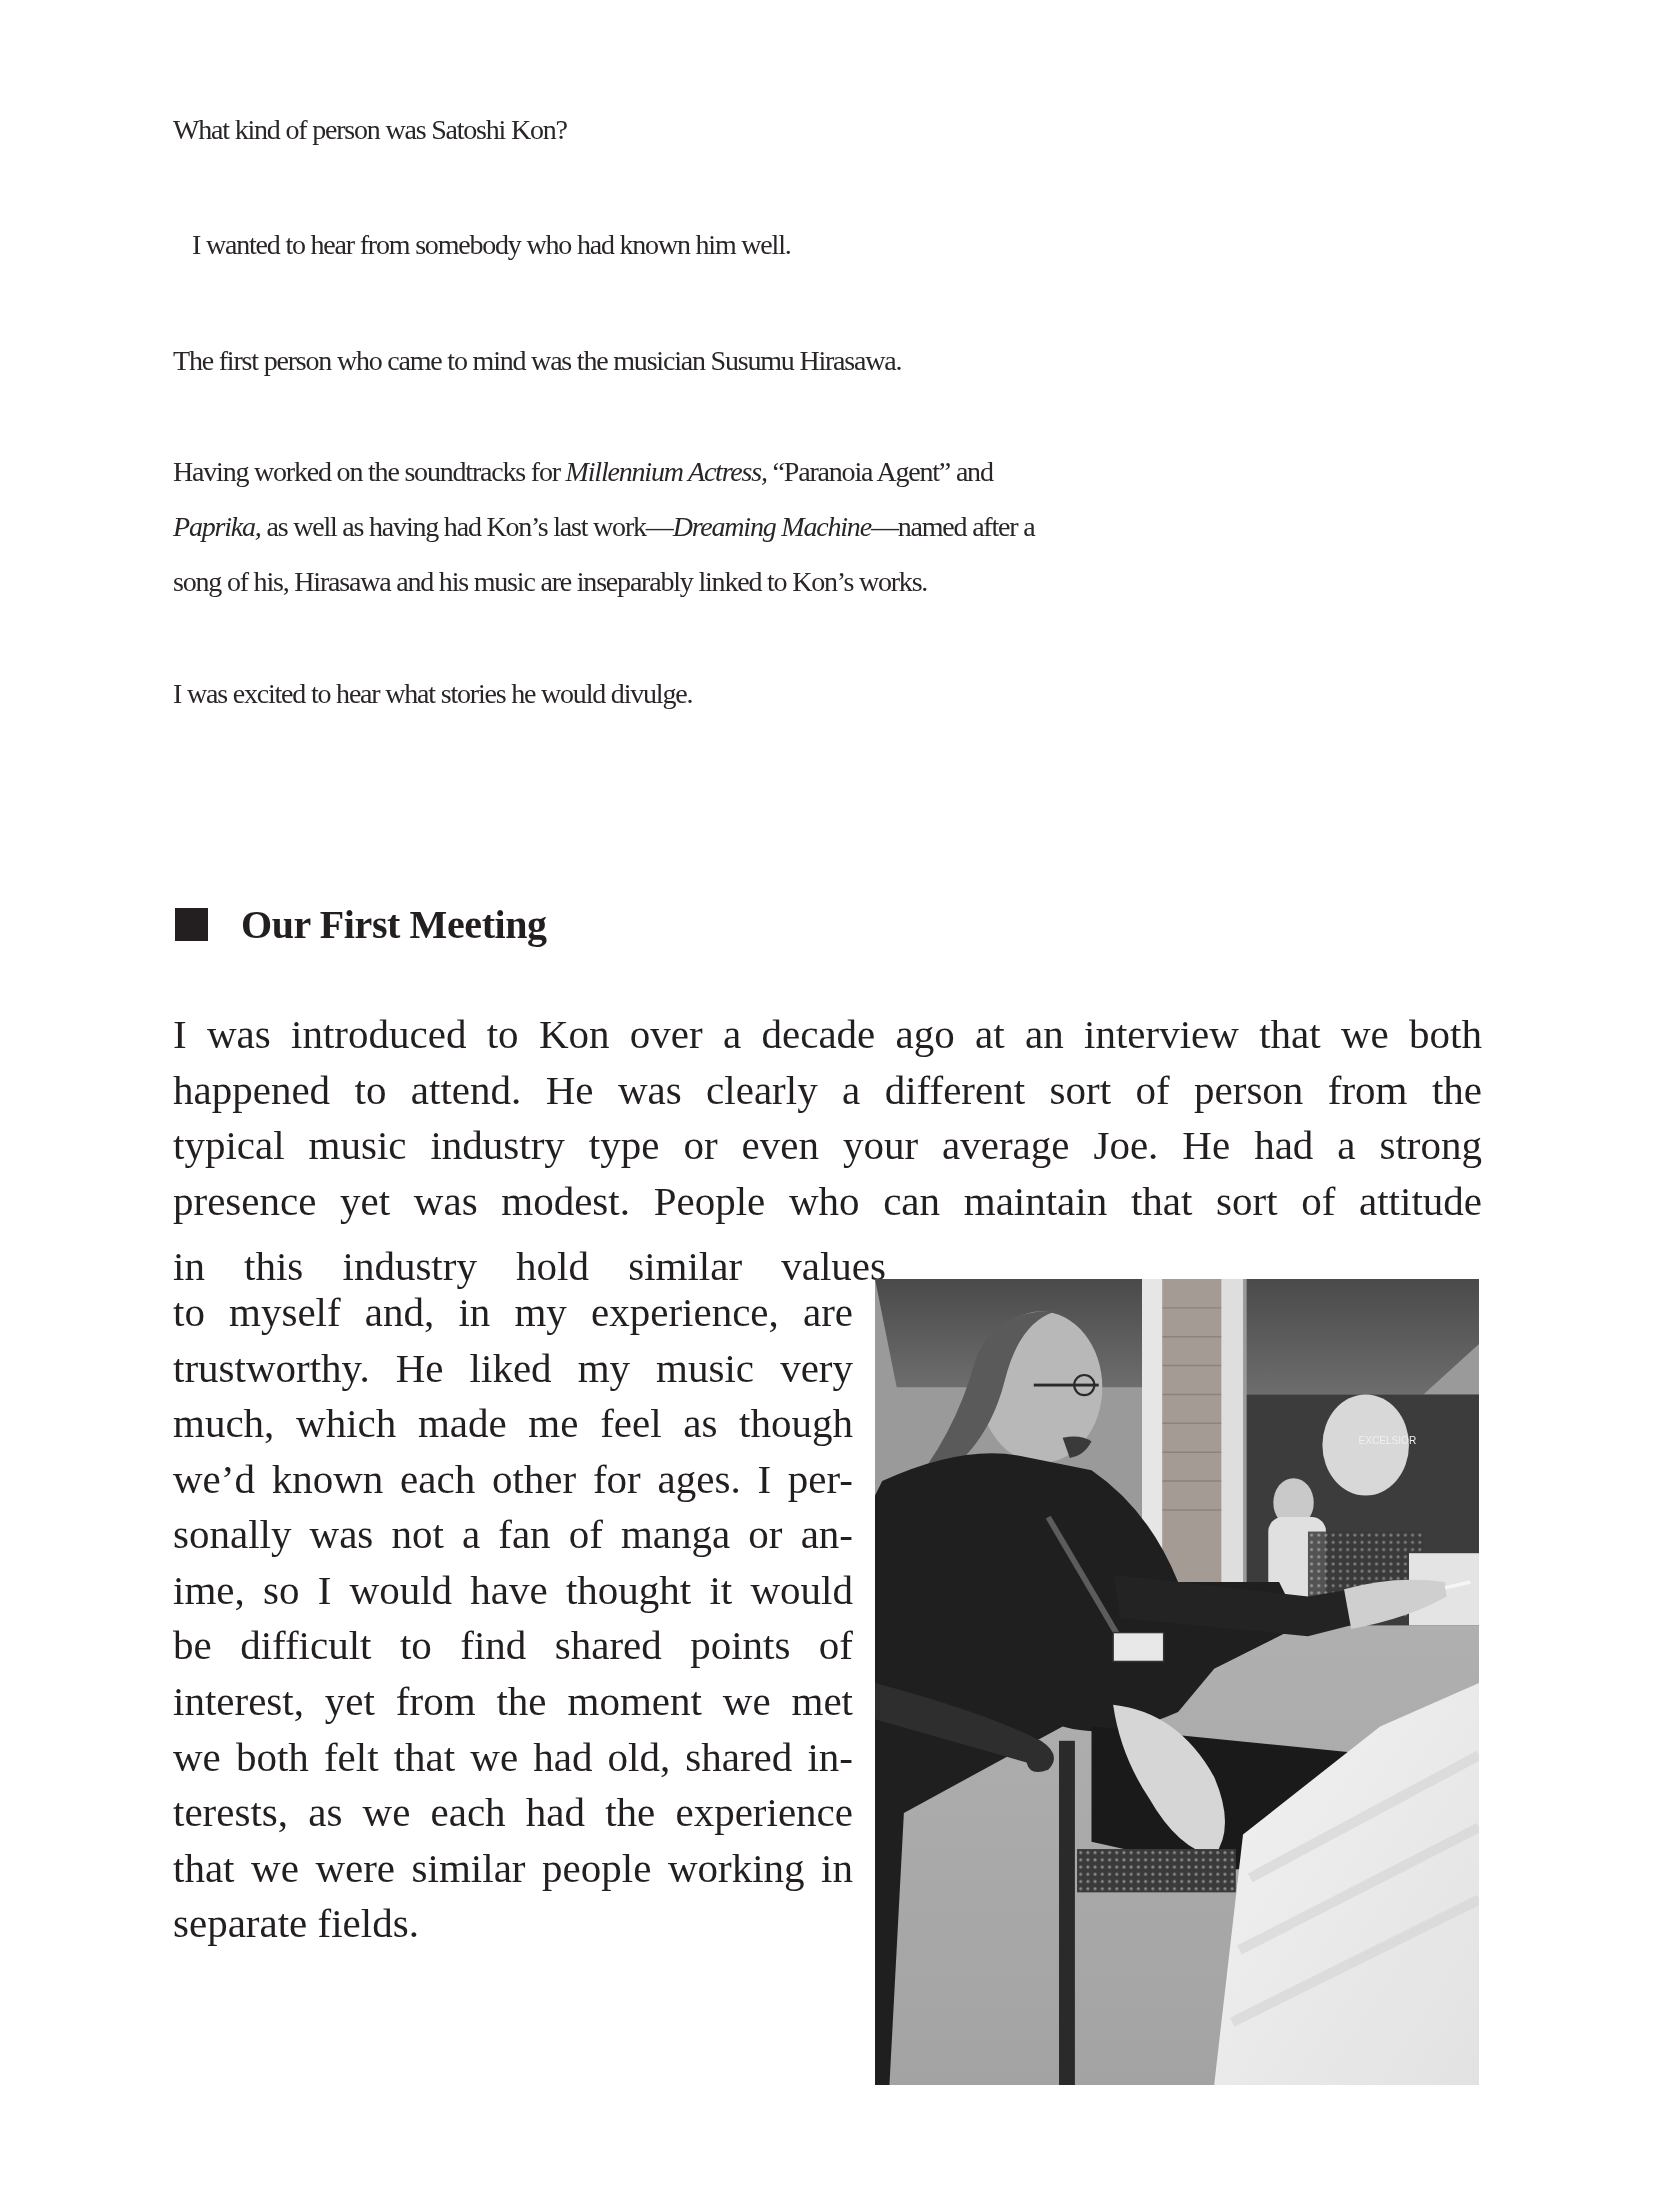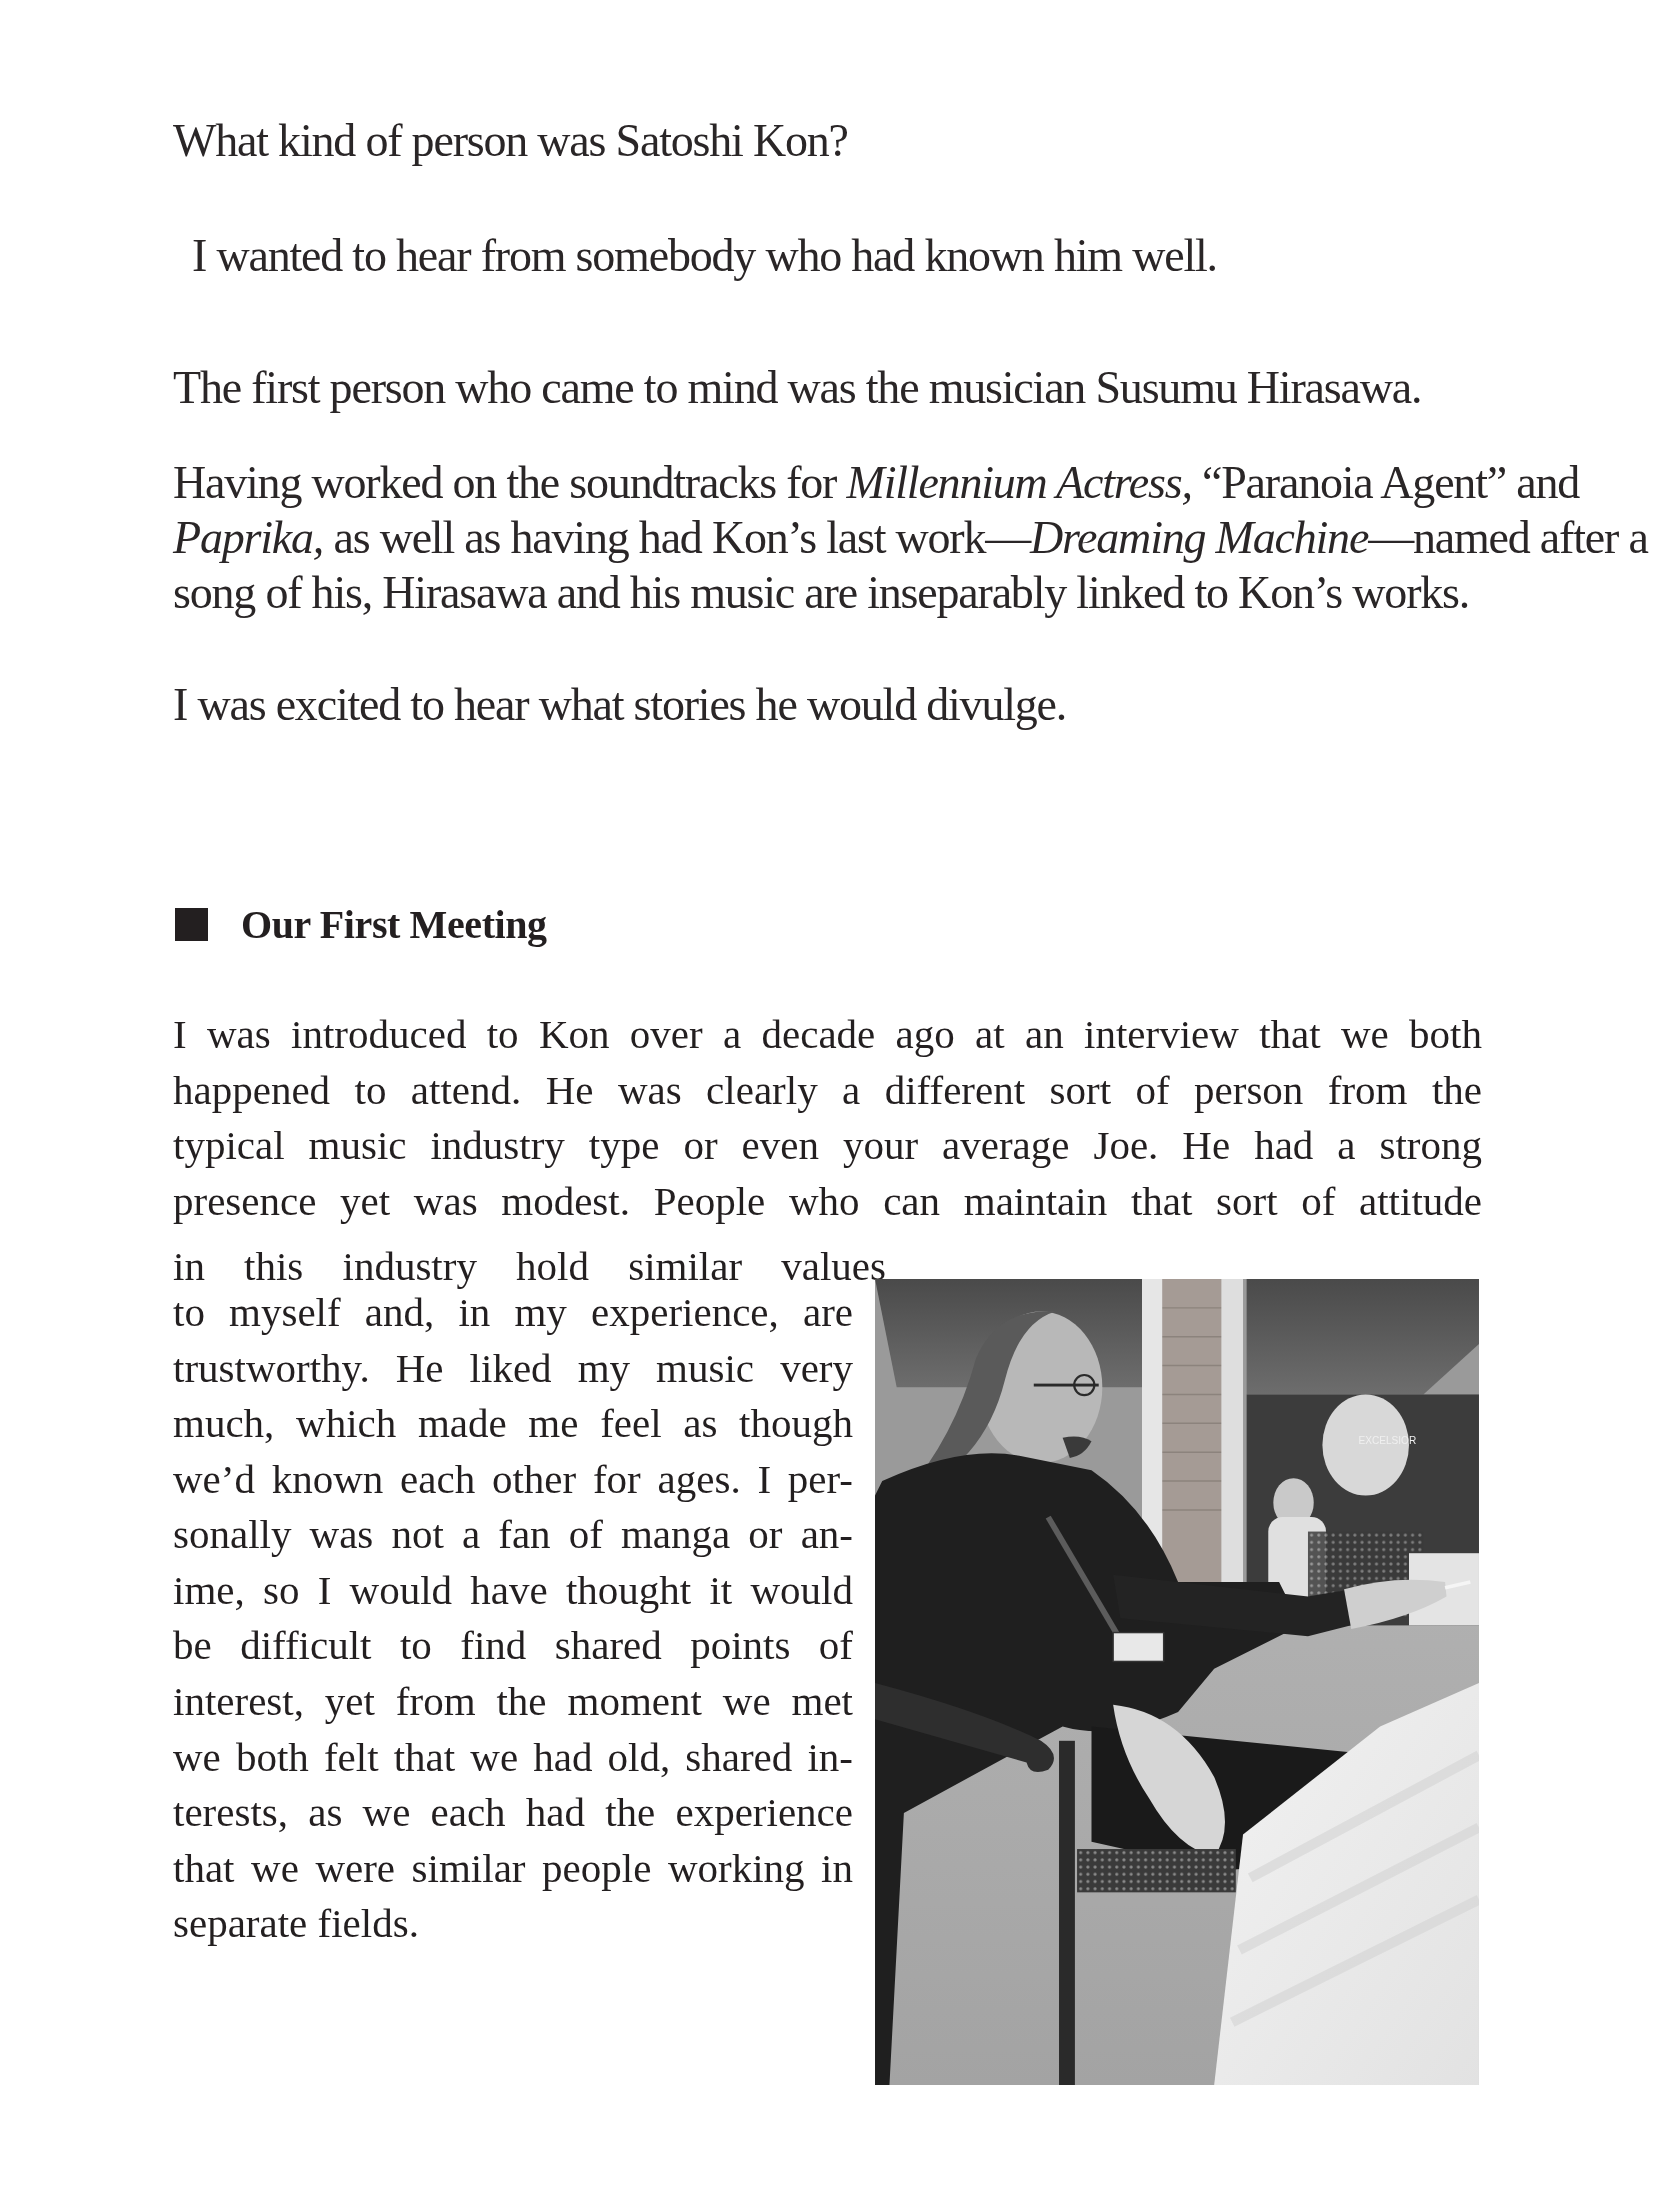--- a/index.html
+++ b/index.html
@@ -1,33 +1,33 @@
 <!DOCTYPE html>
 <html style="font-size:11.5px"><head>
   <meta charset="utf-8">
   <style>
     html, body { margin: 0; padding: 0; background: #ffffff; }
     body { width: 1654px; height: 2205px; position: relative; overflow: hidden; color: #231f20; }
-    .intro { position: absolute; left: 173px; font-family: "Liberation Serif", "DejaVu Serif", serif; font-size: 46px; letter-spacing: -1.2px; color: #2a2627; white-space: nowrap; }
+    .intro { position: absolute; left: 173px; font-family: "Liberation Serif", "DejaVu Serif", serif; font-size: 28px; letter-spacing: -1.2px; color: #2a2627; white-space: nowrap; }
     .intro i { font-style: italic; }
     .heading { position: absolute; left: 175px; top: 903px; height: 43px; display: flex; align-items: center; }
     .heading .sq { width: 33px; height: 33px; background: #231f20; margin-right: 33px; }
     .heading .ht { font-family: "Liberation Serif", serif; font-weight: bold; font-size: 40px; letter-spacing: -0.4px; color: #231f20; }
     .body-line { position: absolute; left: 173px; font-family: "Liberation Serif", serif; font-size: 41px; color: #231f20; white-space: nowrap; text-align: justify; text-align-last: justify; }
     .full { width: 1309px; }
     .narrow { width: 680px; }
     .photo { position: absolute; left: 875px; top: 1279px; width: 604px; height: 806px; overflow: hidden; background: #bef264; }
     .photo svg { display: block; }
   </style>
 </head>
 <body>
 
 <div class="intro" style="top:114px;">What kind of person was Satoshi Kon?</div>
 <div class="intro" style="top:229px;margin-left:19px;">I wanted to hear from somebody who had known him well.</div>
-<div class="intro" style="top:361px;">The first person who came to mind was the musician Susumu Hirasawa.</div>
+<div class="intro" style="top:345px;">The first person who came to mind was the musician Susumu Hirasawa.</div>
 
 <div class="intro" style="top:456px;"><span>Having worked on the soundtracks for </span><i>Millennium Actress,</i><span> “Paranoia Agent” and</span></div>
 <div class="intro" style="top:511px;"><i>Paprika,</i><span> as well as having had Kon’s last work—</span><i>Dreaming Machine</i><span>—named after a</span></div>
 <div class="intro" style="top:566px;">song of his, Hirasawa and his music are inseparably linked to Kon’s works.</div>
 
 <div class="intro" style="top:678px;">I was excited to hear what stories he would divulge.</div>
 
 <div class="heading">
   <div class="sq"></div>
   <div class="ht">Our First Meeting</div>

